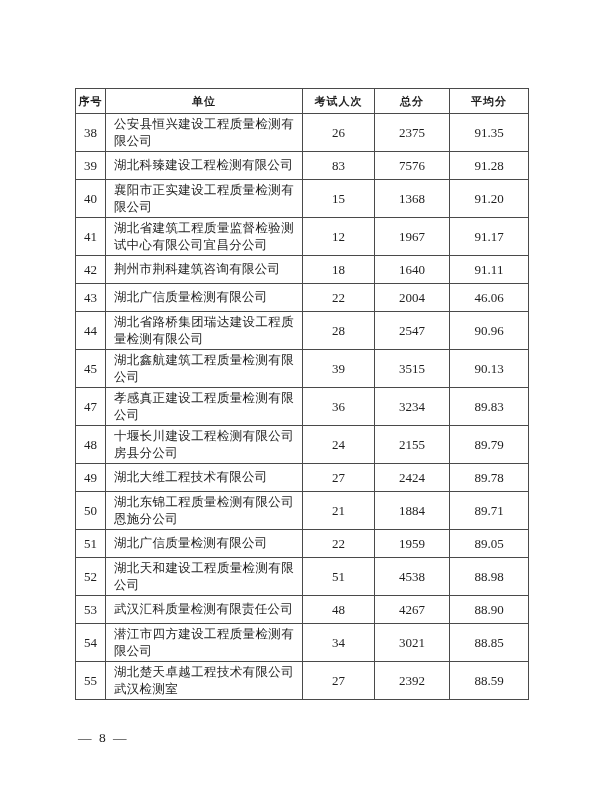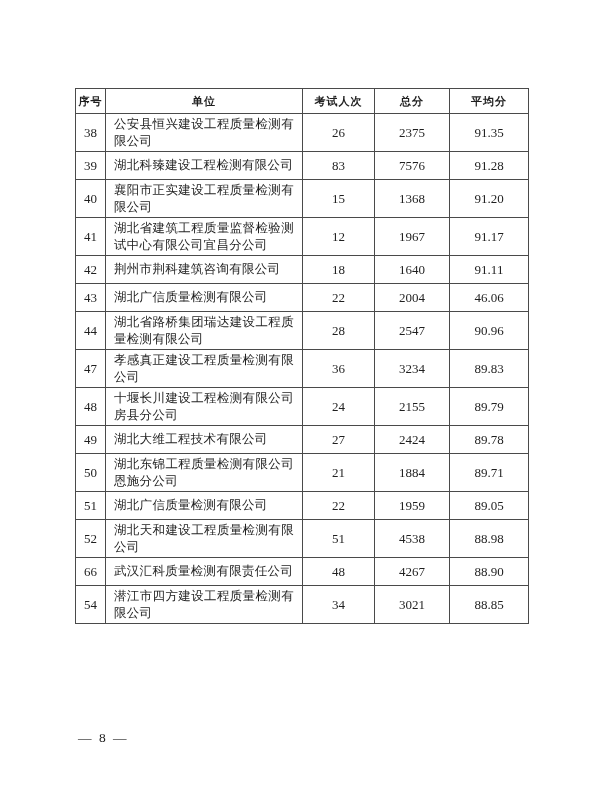--- a/index.html
+++ b/index.html
@@ -140,20 +140,27 @@
     </tr>
 
     <tr>
       <td class="c-no">44</td>
       <td class="c-unit">湖北省路桥集团瑞达建设工程质量检测有限公司</td>
       <td class="c-num">28</td>
       <td class="c-num">2547</td>
       <td class="c-num">90.96</td>
     </tr>
 
+    <tr>
+      <td class="c-no">45</td>
+      <td class="c-unit">湖北鑫航建筑工程质量检测有限公司</td>
+      <td class="c-num">39</td>
+      <td class="c-num">3515</td>
+      <td class="c-num">90.13</td>
+    </tr>
 
 
     <tr>
       <td class="c-no">47</td>
       <td class="c-unit">孝感真正建设工程质量检测有限公司</td>
       <td class="c-num">36</td>
       <td class="c-num">3234</td>
       <td class="c-num">89.83</td>
     </tr>
 
@@ -191,33 +198,40 @@
 
     <tr>
       <td class="c-no">52</td>
       <td class="c-unit">湖北天和建设工程质量检测有限公司</td>
       <td class="c-num">51</td>
       <td class="c-num">4538</td>
       <td class="c-num">88.98</td>
     </tr>
 
     <tr>
-      <td class="c-no">66</td>
+      <td class="c-no">53</td>
       <td class="c-unit">武汉汇科质量检测有限责任公司</td>
       <td class="c-num">48</td>
       <td class="c-num">4267</td>
       <td class="c-num">88.90</td>
     </tr>
 
     <tr>
       <td class="c-no">54</td>
       <td class="c-unit">潜江市四方建设工程质量检测有限公司</td>
       <td class="c-num">34</td>
       <td class="c-num">3021</td>
       <td class="c-num">88.85</td>
     </tr>
 
+    <tr>
+      <td class="c-no">55</td>
+      <td class="c-unit">湖北楚天卓越工程技术有限公司武汉检测室</td>
+      <td class="c-num">27</td>
+      <td class="c-num">2392</td>
+      <td class="c-num">88.59</td>
+    </tr>
   </tbody>
   </table>
 
   <div class="footer">— 8 —</div>
 
 </div>
 
 </body></html>

